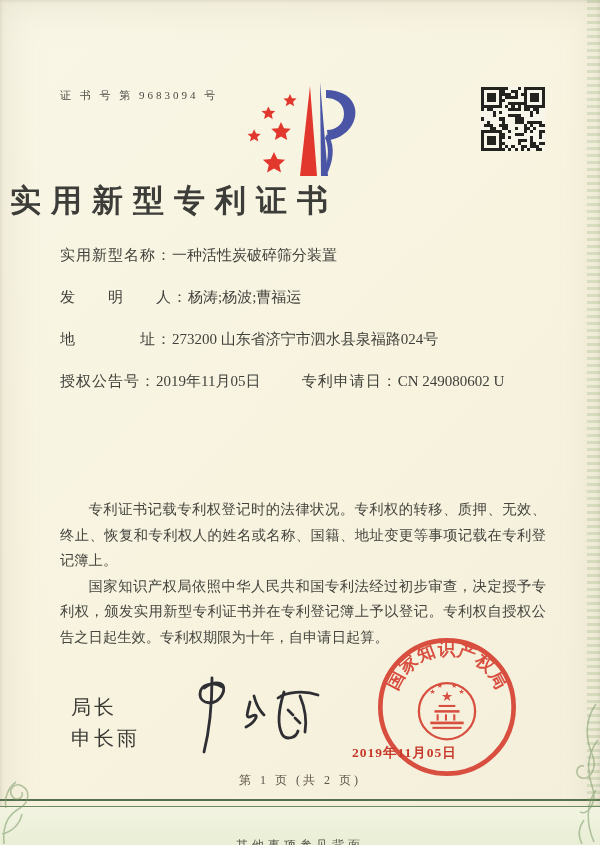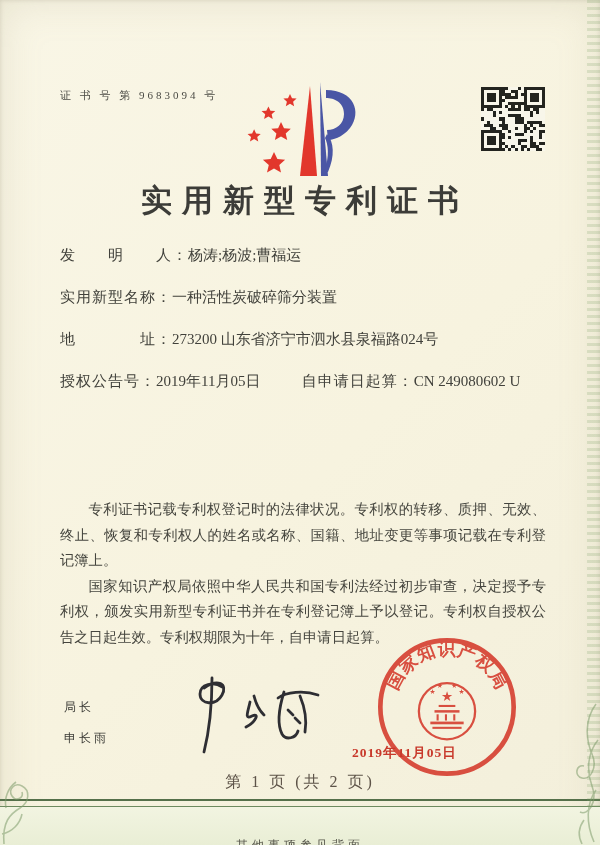--- a/index.html
+++ b/index.html
@@ -5,35 +5,35 @@
   html,body{margin:0;padding:0;background:#efede4;}
   .page{
     position:relative;width:600px;height:845px;overflow:hidden;
     background:linear-gradient(135deg,#f9f6e6 0%,#f7f3df 55%,#f3efdb 100%);
     box-shadow:inset 0 0 40px rgba(170,160,125,.22), inset 0 0 4px rgba(120,115,95,.25);
     font-family:"Liberation Serif","DejaVu Serif",serif;
     color:#3e3e38;
   }
   .abs{position:absolute;}
   .cert-no{left:60px;top:88px;font-size:11px;letter-spacing:3px;color:#4a4a44;}
-  .title{left:0;right:0;top:180px;text-align:center;font-size:31px;font-weight:600;
+  .title{left:0;right:0;top:180px;text-align:left;font-size:31px;font-weight:600;
          letter-spacing:10px;text-indent:10px;color:#3c3c38;}
   .fields{left:60px;top:246px;width:482px;font-size:15px;color:#41413b;}
   .field-row{margin-bottom:23px;white-space:nowrap;}
   .field-row .lbl{letter-spacing:1px;}
   .grant-row .grp{display:inline-block;}
   .grant-row .grp:first-child{width:238px;}
   .paras{left:60px;width:486px;top:497px;font-size:14.3px;line-height:25.5px;
          text-align:justify;color:#45453e;}
   .paras p{margin:0;text-indent:2em;}
-  .signoff{left:64px;top:692px;font-size:12px;line-height:31px;letter-spacing:3px;color:#3b3b36;}
+  .signoff{left:71px;top:692px;font-size:20px;line-height:31px;letter-spacing:3px;color:#3b3b36;}
   .sig-svg{left:178px;top:672px;}
   .seal-svg{left:372px;top:632px;}
   .seal-date{left:352px;top:744px;font-size:13.5px;letter-spacing:1px;color:#c8392b;font-weight:600;}
-  .page-info{left:0;right:0;top:772px;text-align:center;font-size:16px;letter-spacing:3px;color:#5d5348;}
+  .page-info{left:0;right:0;top:772px;text-align:center;font-size:12px;letter-spacing:3px;color:#5d5348;}
   .rule{left:0;right:0;top:799px;height:5px;border-top:2.5px solid #55704a;border-bottom:1.2px solid #6d8a5f;}
   .bottom-band{left:0;right:0;top:807px;height:38px;background:linear-gradient(#f2f4e1,#e9eed5);}
   .back-note{left:0;right:0;top:817px;text-align:center;font-size:12px;letter-spacing:4px;color:#56564b;margin-top:20px;}
   .edge-right{right:0;top:0;bottom:38px;width:13px;opacity:.45;
     background:repeating-linear-gradient(180deg,rgba(118,158,98,.45) 0 3px,rgba(245,248,230,.15) 3px 7px);}
   .flourish{opacity:.55;}
   .qr{left:481px;top:87px;}
   .logo{left:238px;top:76px;}
 </style>
 </head>
@@ -276,31 +276,31 @@
       <rect x="13" y="20" width="1" height="1" fill="#23241f"></rect>
       <rect x="15" y="20" width="1" height="1" fill="#23241f"></rect>
       <rect x="18" y="20" width="1" height="1" fill="#23241f"></rect>
       <rect x="19" y="20" width="1" height="1" fill="#23241f"></rect>
     </svg>
 
   <div class="abs title">实用新型专利证书</div>
 
   <div class="abs fields">
     <div class="field-row">
-      <span class="lbl">发　　明　　人：</span><span>杨涛;杨波;曹福运</span>
+      <span class="lbl">实用新型名称：</span><span>一种活性炭破碎筛分装置</span>
     </div>
     <div class="field-row">
-      <span class="lbl">实用新型名称：</span><span>一种活性炭破碎筛分装置</span>
+      <span class="lbl">发　　明　　人：</span><span>杨涛;杨波;曹福运</span>
     </div>
     <div class="field-row">
       <span class="lbl">地　　　　址：</span><span>273200 山东省济宁市泗水县泉福路024号</span>
     </div>
     <div class="field-row grant-row">
       <span class="grp"><span class="lbl">授权公告号：</span><span>2019年11月05日</span></span>
-      <span class="grp"><span class="lbl">自申请日起算：</span><span>CN 249080602 U</span></span>
+      <span class="grp"><span class="lbl">专利申请日：</span><span>CN 249080602 U</span></span>
     </div>
   </div>
 
   <div class="abs paras">
     <p>专利证书记载专利权登记时的法律状况。专利权的转移、质押、无效、终止、恢复和专利权人的姓名或名称、国籍、地址变更等事项记载在专利登记簿上。</p>
     <p>国家知识产权局依照中华人民共和国专利法经过初步审查，决定授予专利权，颁发实用新型专利证书并在专利登记簿上予以登记。专利权自授权公告之日起生效。专利权期限为十年，自申请日起算。</p>
   </div>
 
   <div class="abs signoff">
     <div>局长</div>

